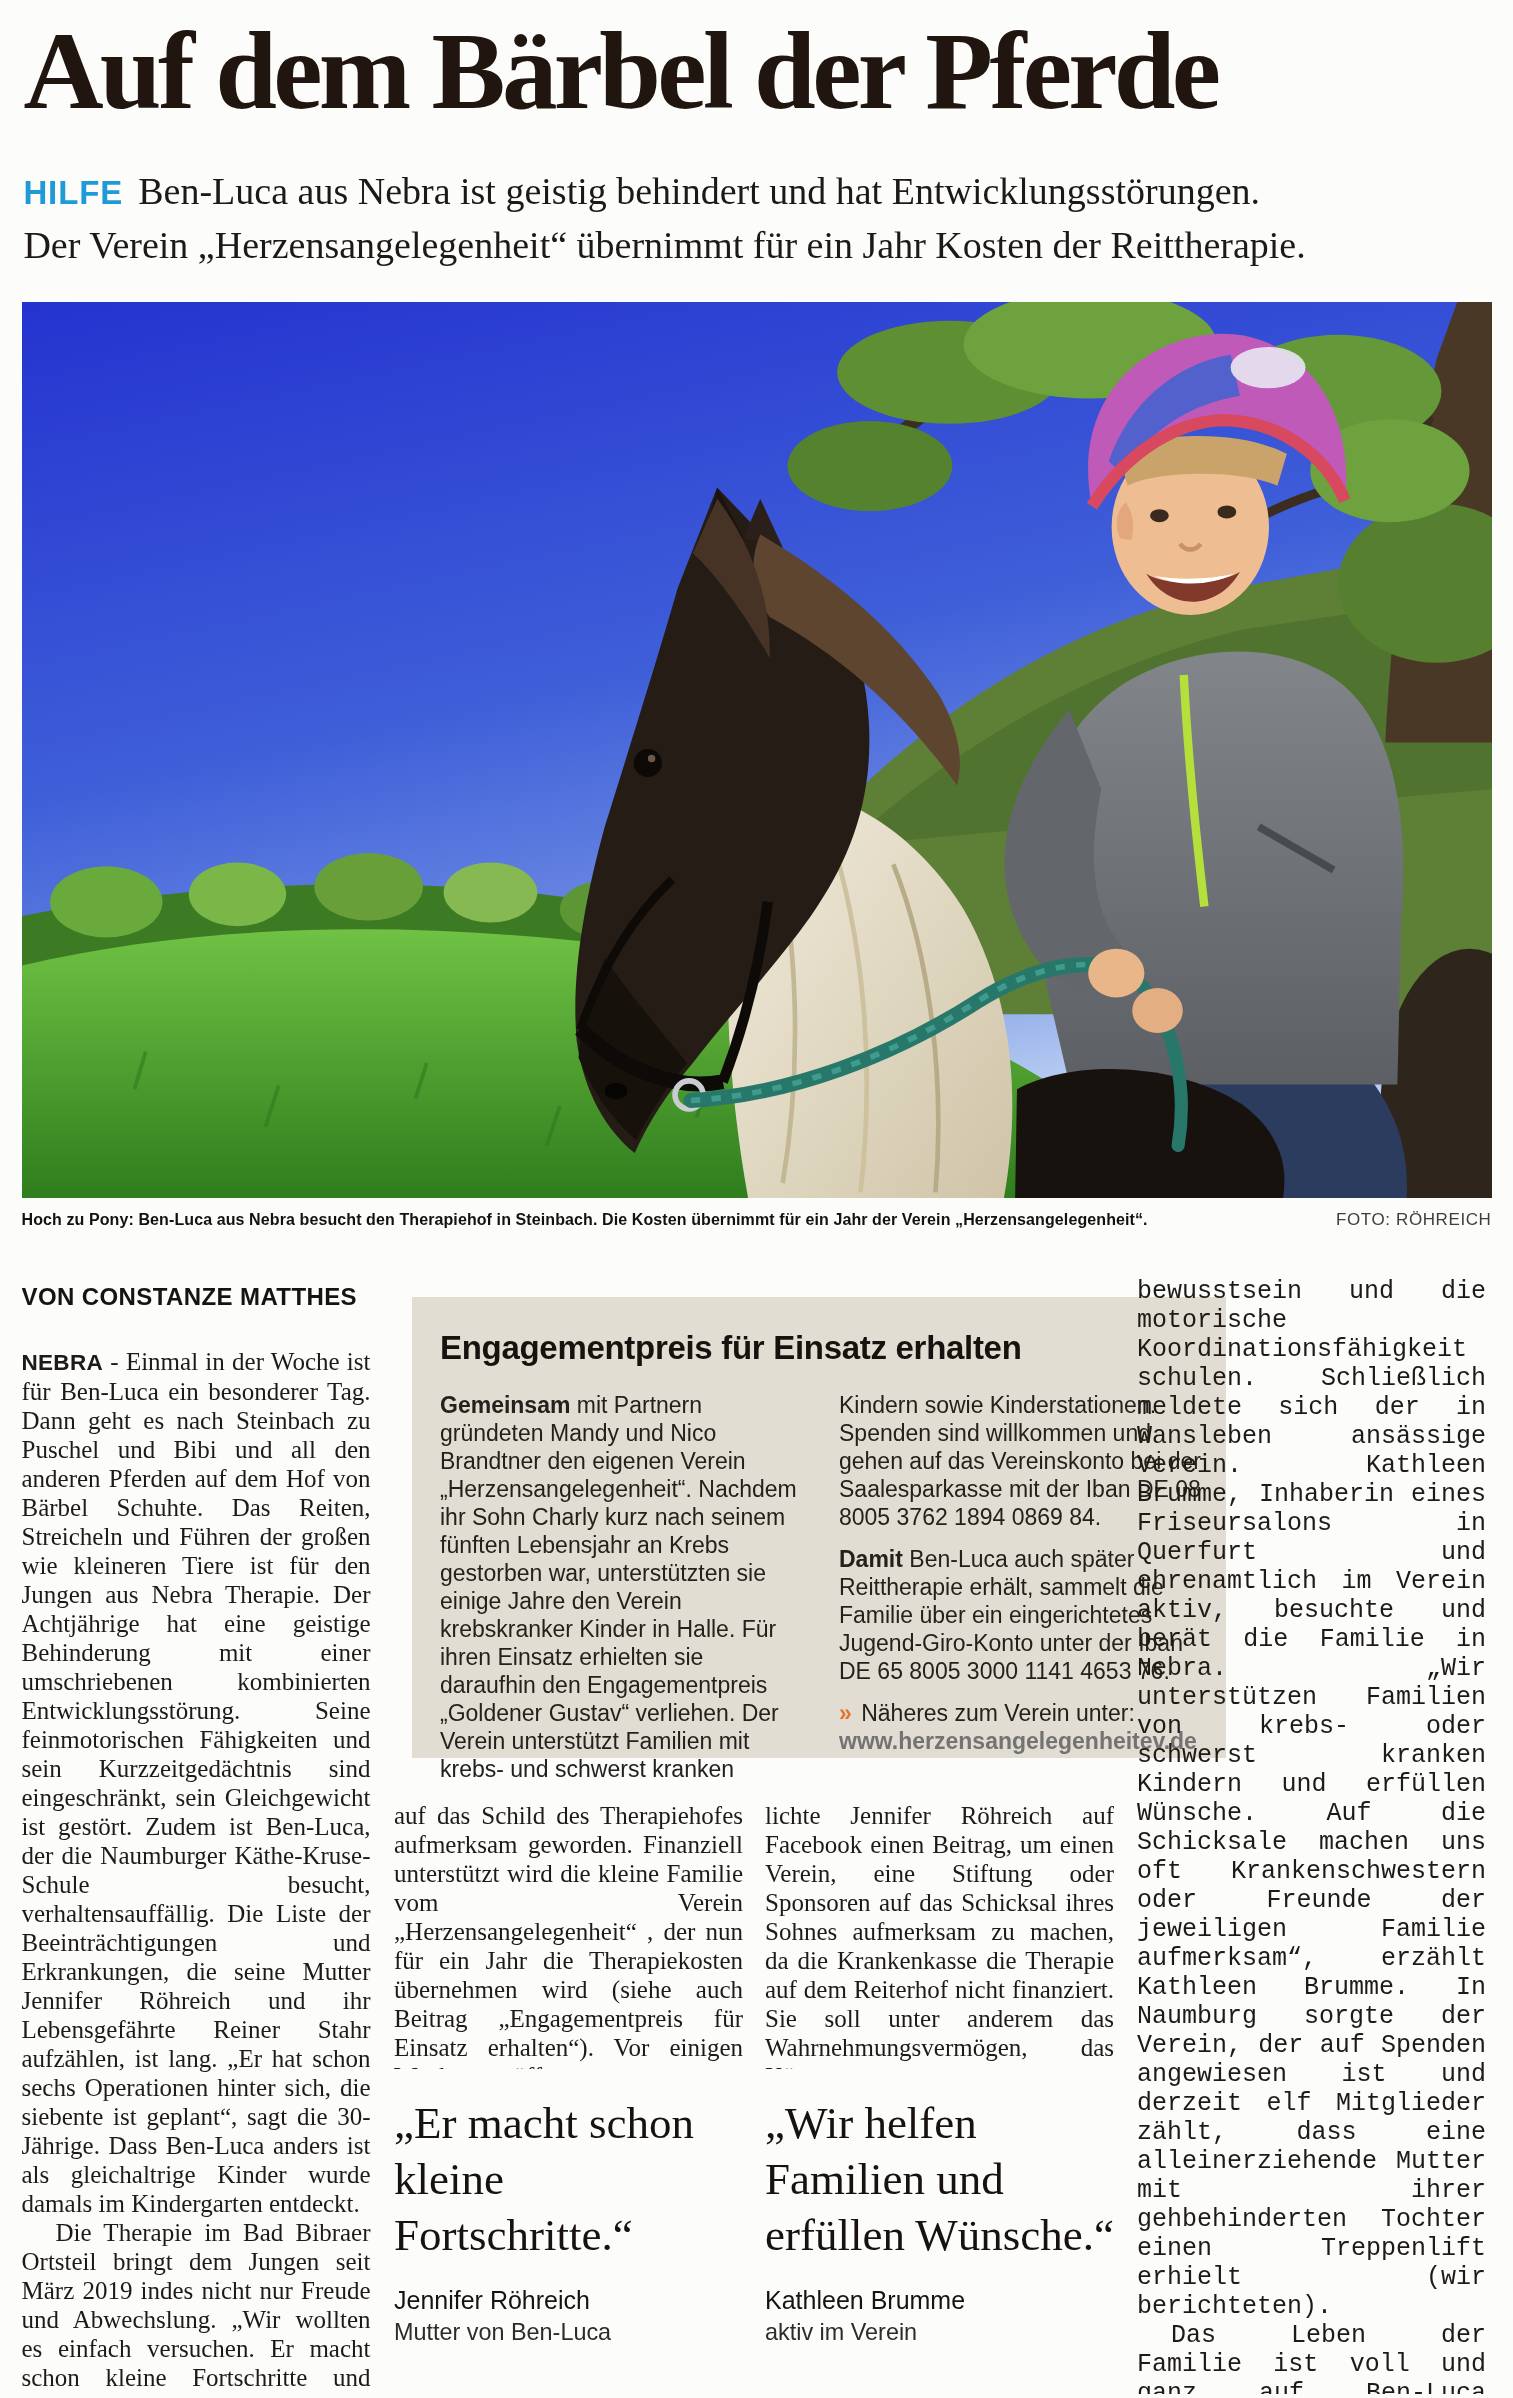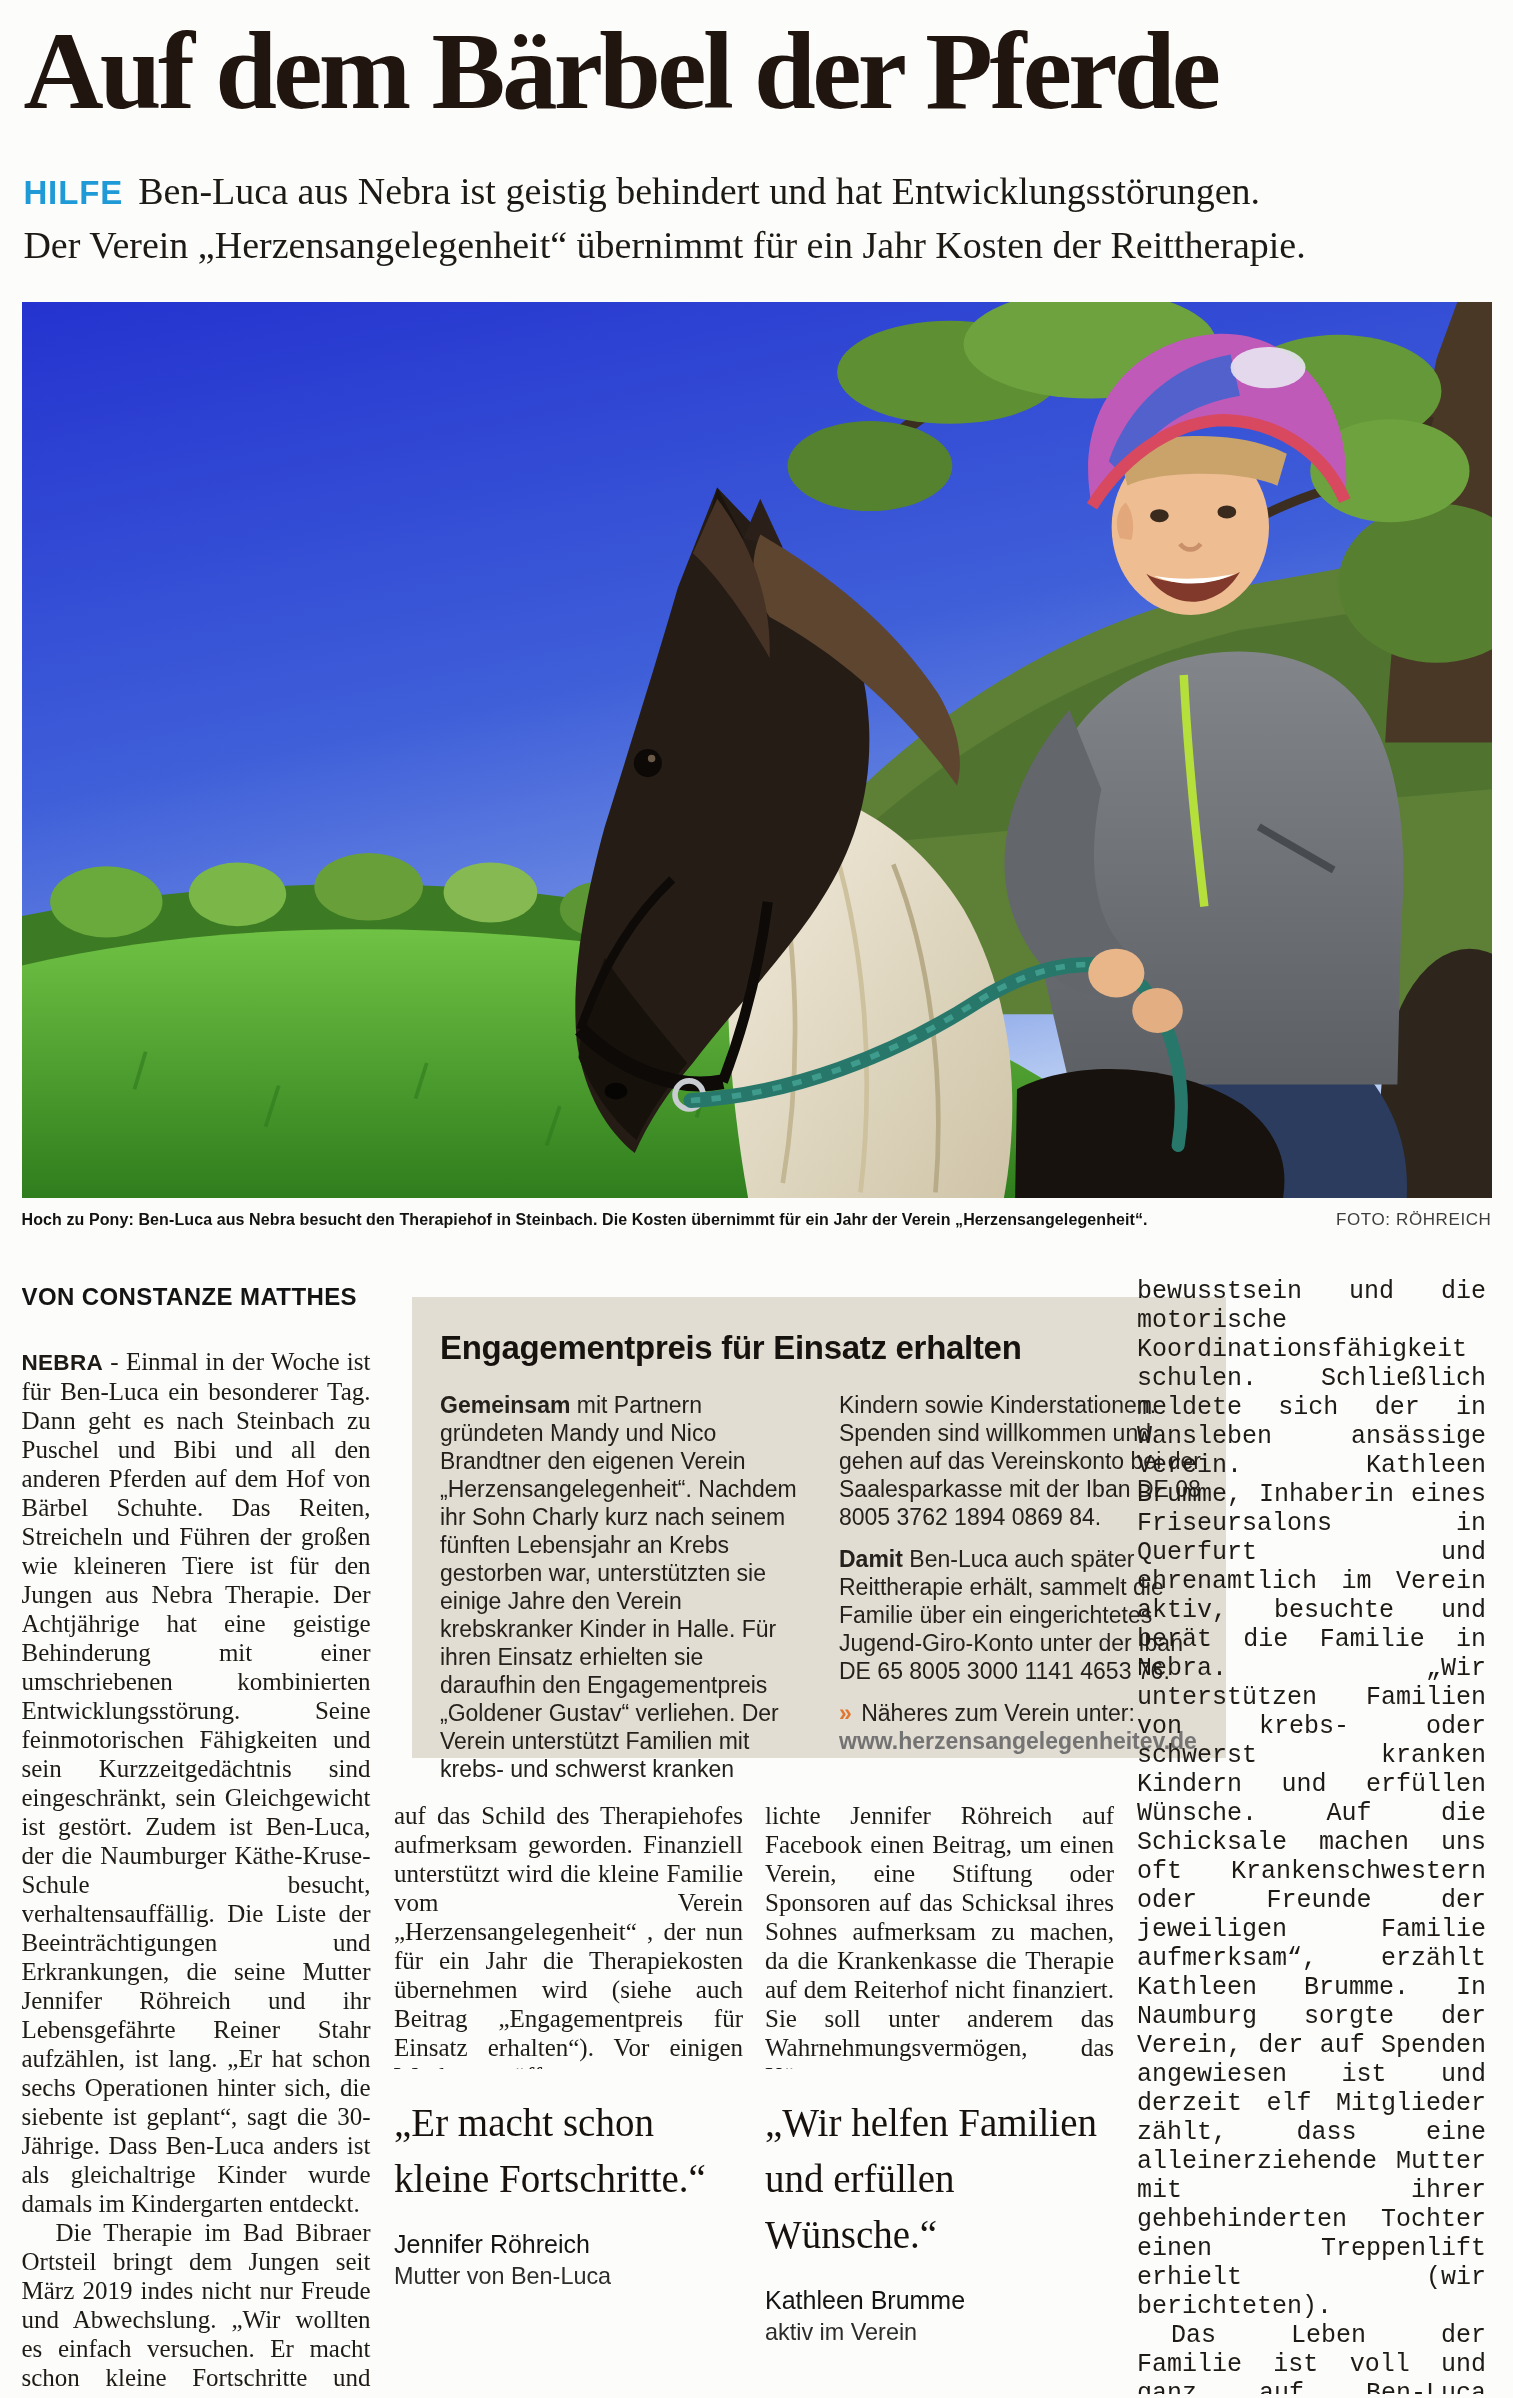--- a/index.html
+++ b/index.html
@@ -53,21 +53,21 @@
   .ib-col p{margin:0;}
   .ib-col p + p{margin-top:14px;}
   .ib-lead{font-weight:700;}
   .arrows{color:#e0762f;font-weight:700;margin-right:9.4px;}
   .ib-url{font-weight:700;color:#737373;}
 
   
   .pull{position:absolute;width:349px;margin:0;}
   .pull2{left:394px;top:2095px;}
   .pull3{left:765px;top:2095px;}
-  .quote-text{font-family:"Liberation Serif",serif;font-size:39px;line-height:56px;
+  .quote-text{font-family:"Liberation Serif",serif;font-size:45px;line-height:56px;
               color:#17120e;}
   .quote-author{font-family:"Liberation Sans",sans-serif;font-weight:400;font-size:25px;
                 color:#141414;margin-top:22.5px;}
   .quote-role{font-family:"Liberation Sans",sans-serif;font-size:23.4px;color:#2e2c29;
               margin-top:4.7px;}
 </style>
 </head>
 <body>
 
 <div class="page">

